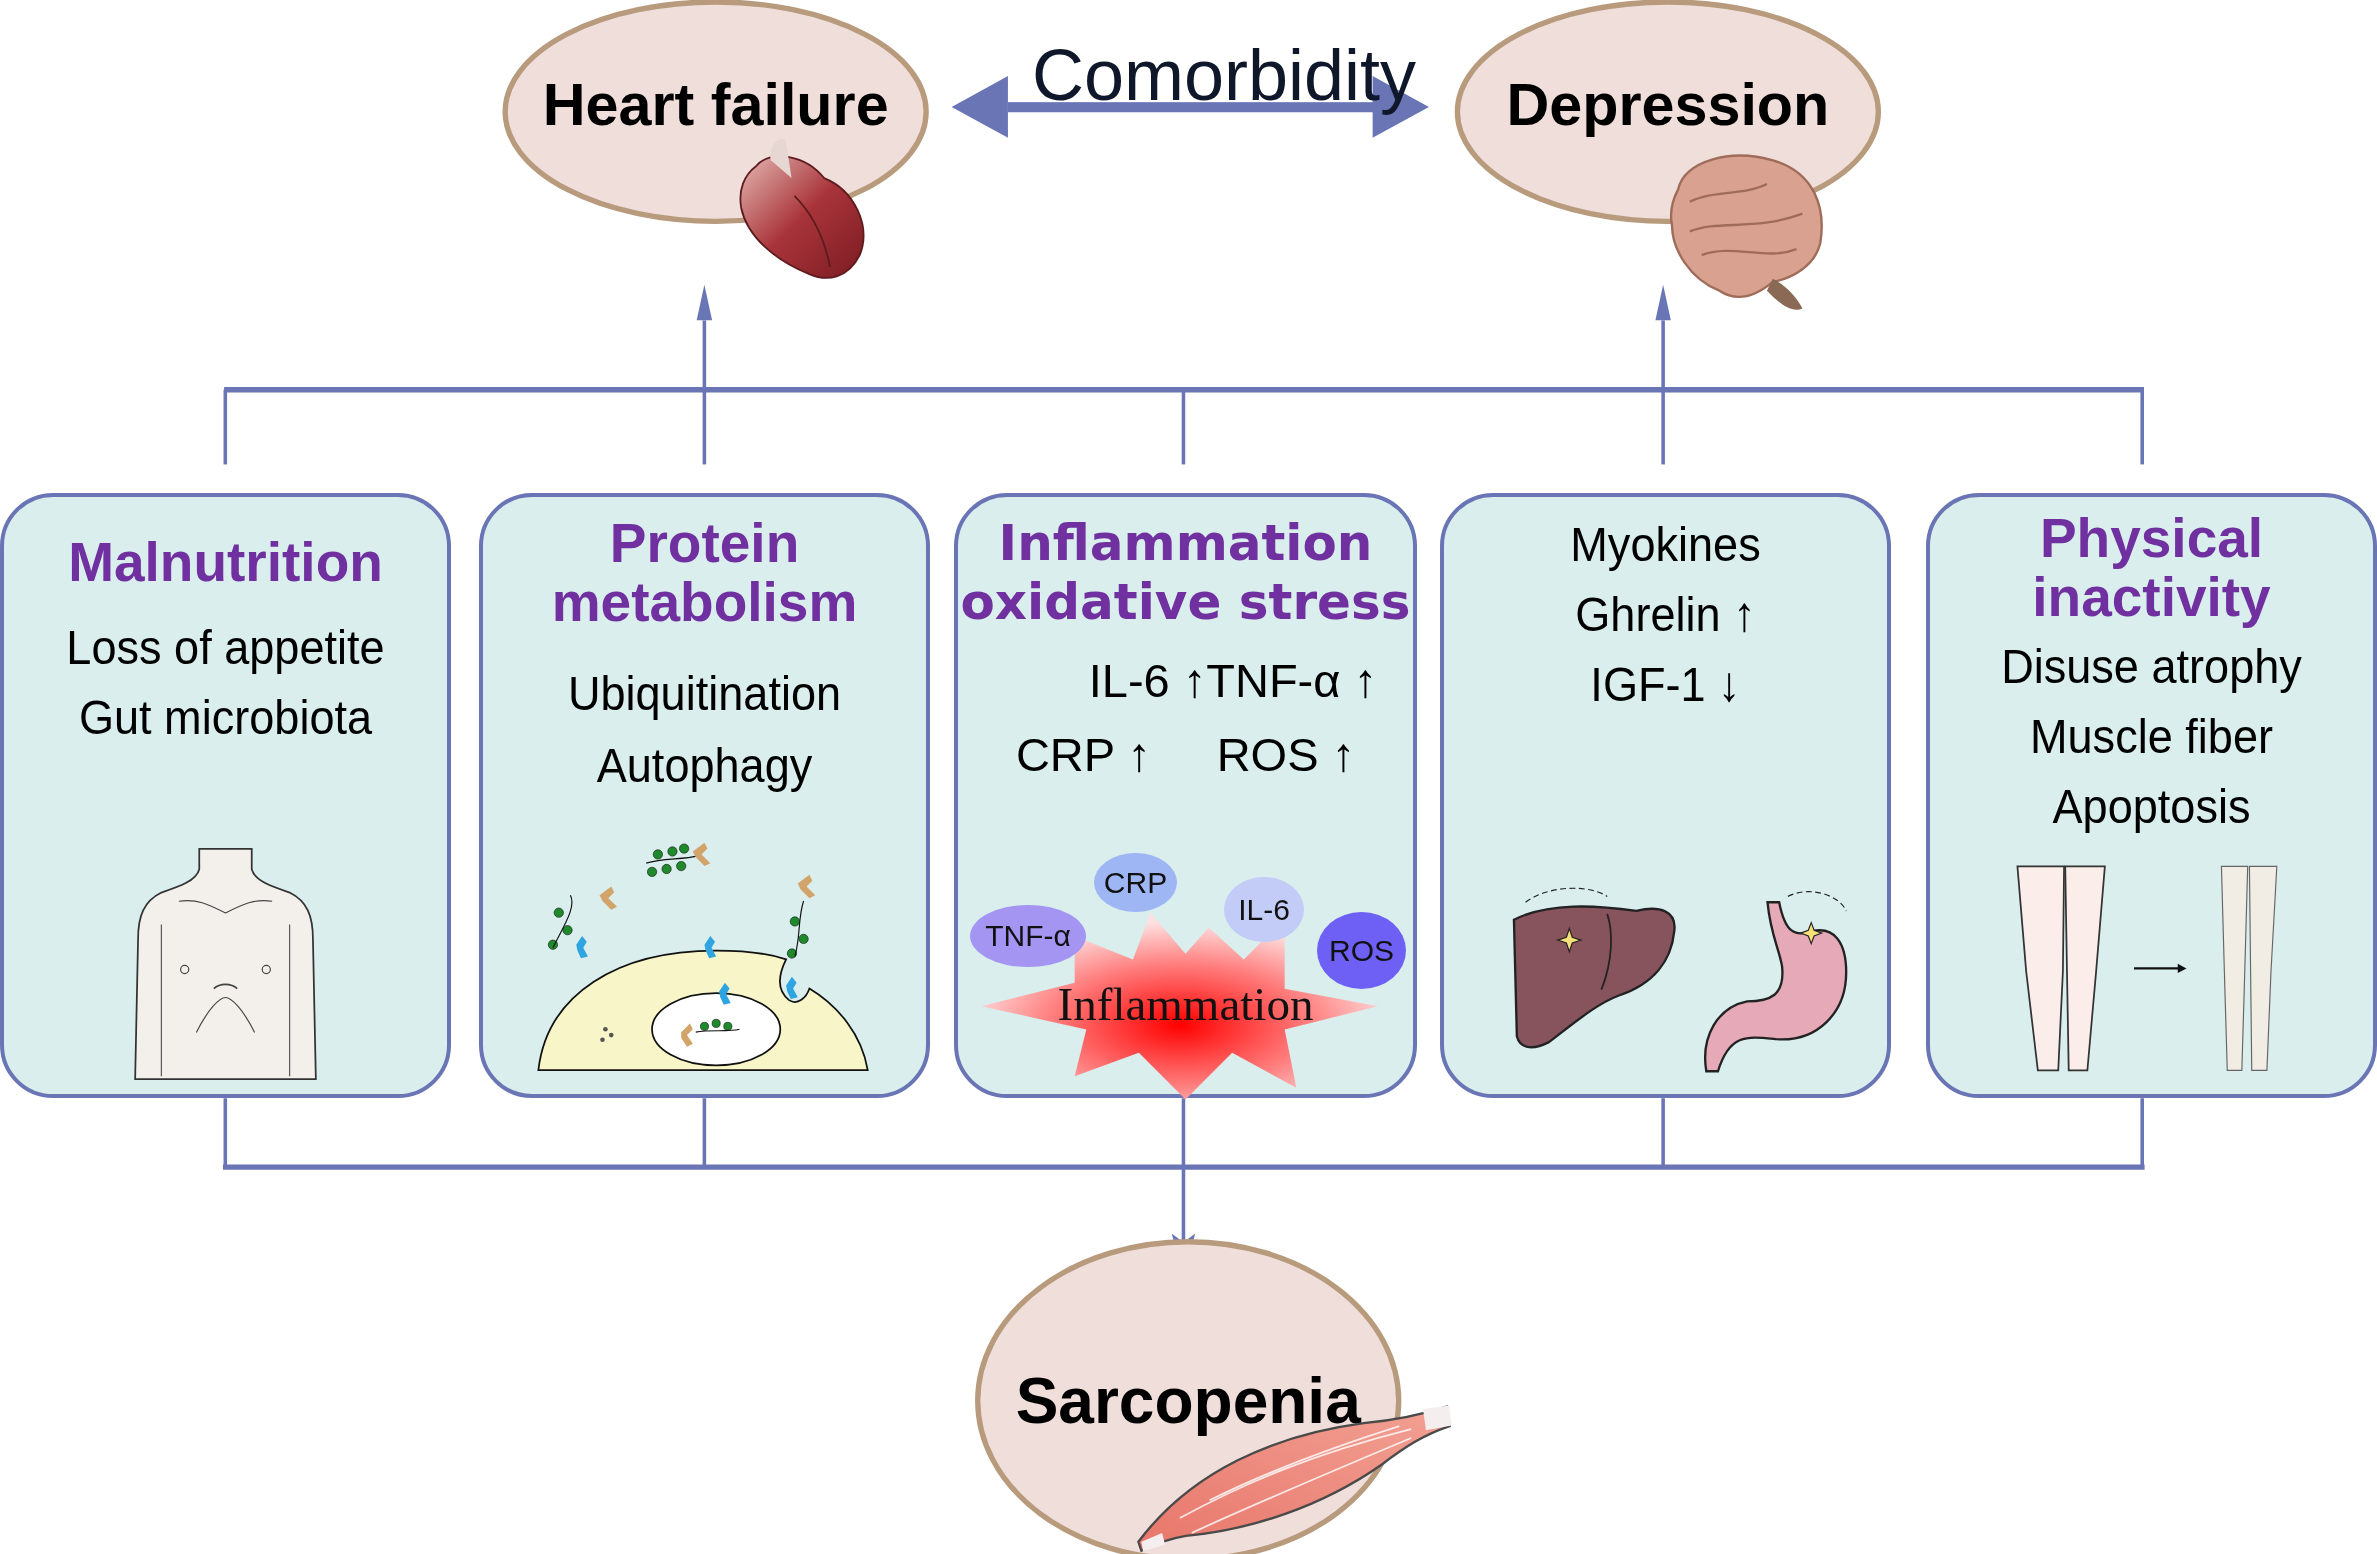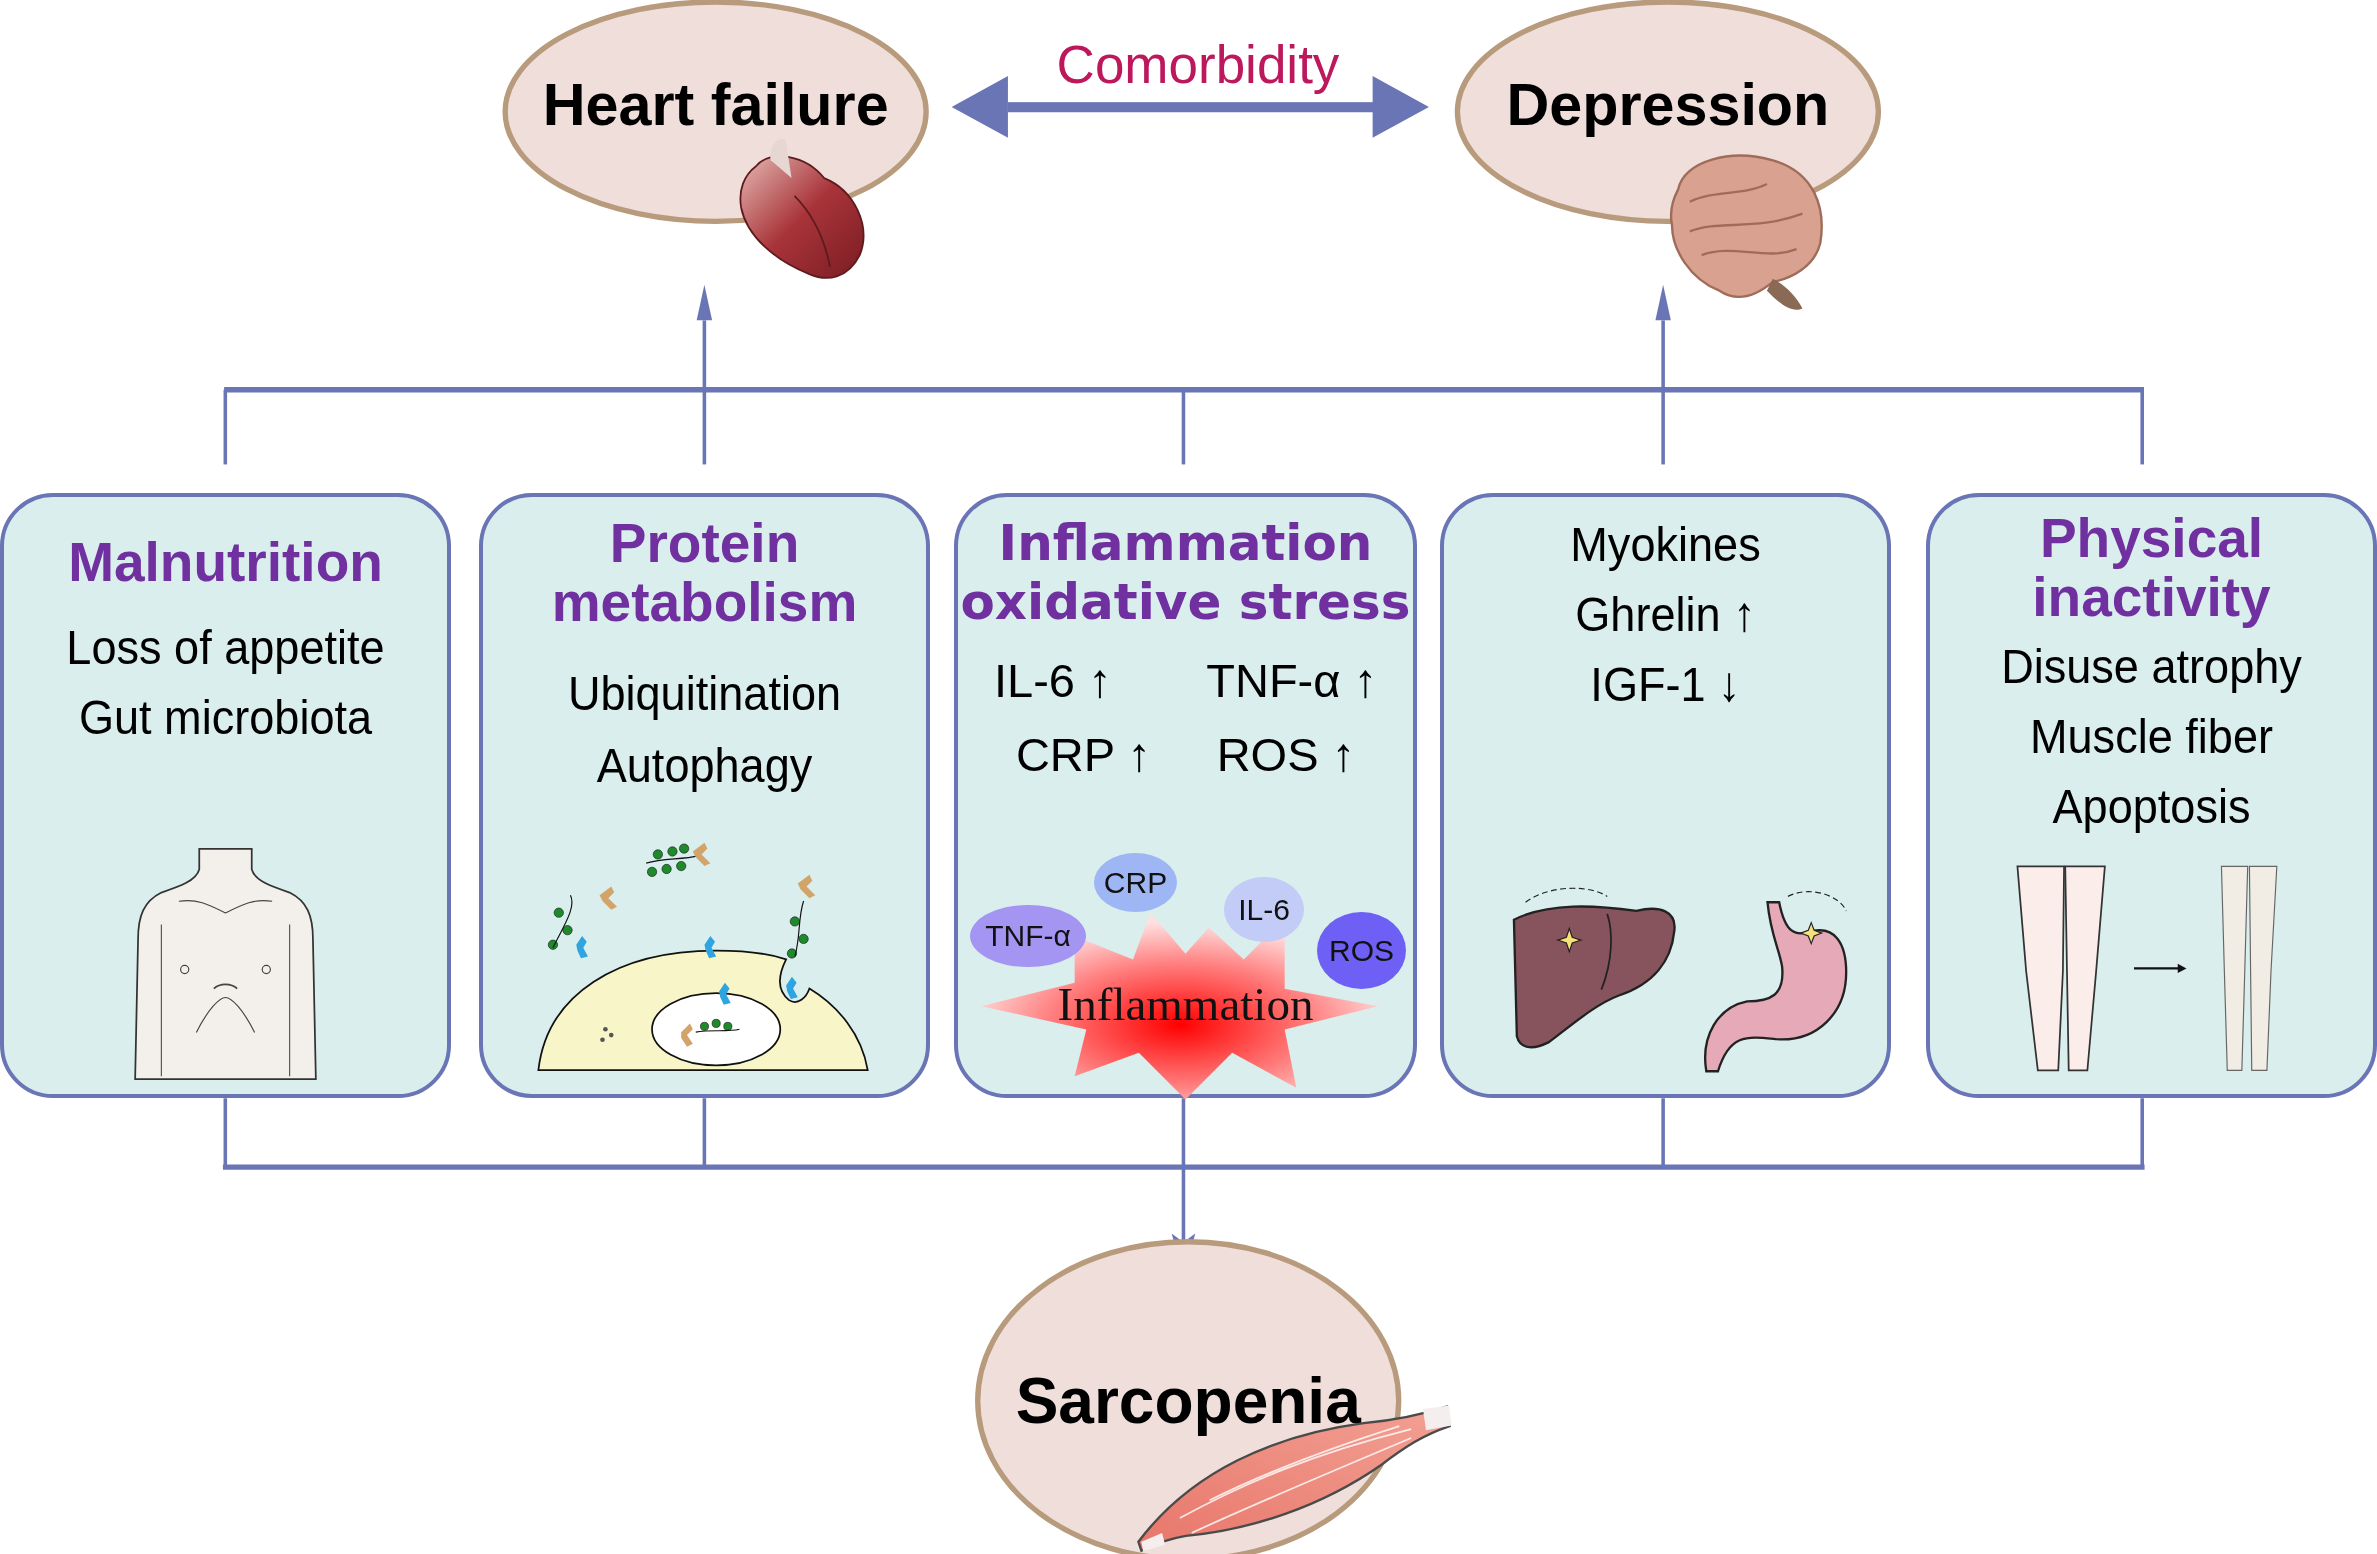--- a/index.html
+++ b/index.html
@@ -16,21 +16,21 @@
     .box-title { color: #7030a0; font-weight: bold; font-size: 55px; line-height: 59px;
                  margin-top: 26px; font-family: "Liberation Sans", sans-serif; }
     .box-line { color: #000; font-size: 49px; line-height: 70px;
                 font-family: "Liberation Sans", sans-serif; transform: scaleX(0.92); }
     .illus { position: absolute; left: 0; width: 100%; }
     .cyto { position: absolute; display: flex; align-items: center; justify-content: center;
             border-radius: 50%; font-size: 30px; color: #111; font-family: "Liberation Sans", sans-serif; }
     .infl-label { position: absolute; left: 0; width: 100%; text-align: center;
                   font-family: "Liberation Serif", serif; font-size: 47px; color: #111; }
     .comorb { position: absolute; left: 1032px; top: 34px; width: 332px; text-align: center;
-              color: #be185d; font-size: 53px; font-family: "Liberation Sans", sans-serif; }
+              color: #0f172a; font-size: 72px; font-family: "Liberation Sans", sans-serif; }
   </style>
 </head>
 <body>
 
 <svg id="canvas" viewBox="0 0 4009 2622" xmlns="http://www.w3.org/2000/svg">
   <defs>
     <radialGradient id="burstGrad" cx="50%" cy="60%" r="55%">
       <stop offset="0%" stop-color="#ff0000"></stop>
       <stop offset="60%" stop-color="#ff8080"></stop>
       <stop offset="100%" stop-color="#ffe0e0"></stop>
@@ -175,21 +175,21 @@
       </g>
   </svg>
 </div>
 
 <div class="box" style="left:954px; width:463px;">
   <div class="box-title" style="margin-top:16.6px; font-family:'DejaVu Sans', sans-serif; font-size:50px;">
     <div>Inflammation</div>
     <div>oxidative stress</div>
   </div>
   <div style="position:absolute; top:147px; left:0; width:100%; font-size:47px; line-height:74px; font-family:'Liberation Sans', sans-serif;">
-    <div style="display:flex; justify-content:space-between; padding:0 36px;">
+    <div style="display:flex; justify-content:flex-end; padding:0 36px;">
       <span>IL-6 ↑</span>
       <span>TNF-α ↑</span>
     </div>
     <div style="display:flex; justify-content:space-around; padding:0 25px;">
       <span>CRP ↑</span>
       <span>ROS ↑</span>
     </div>
   </div>
   <svg class="illus" style="top:320px; height:285px;" viewBox="0 0 780 480">
     <polygon points="390,230 430,185 490,240 560,170 560,290 720,320 560,360 580,460 470,400 390,480 310,400 200,440 220,360 40,320 200,280 200,200 300,240 330,160" fill="url(#burstGrad)"></polygon>

